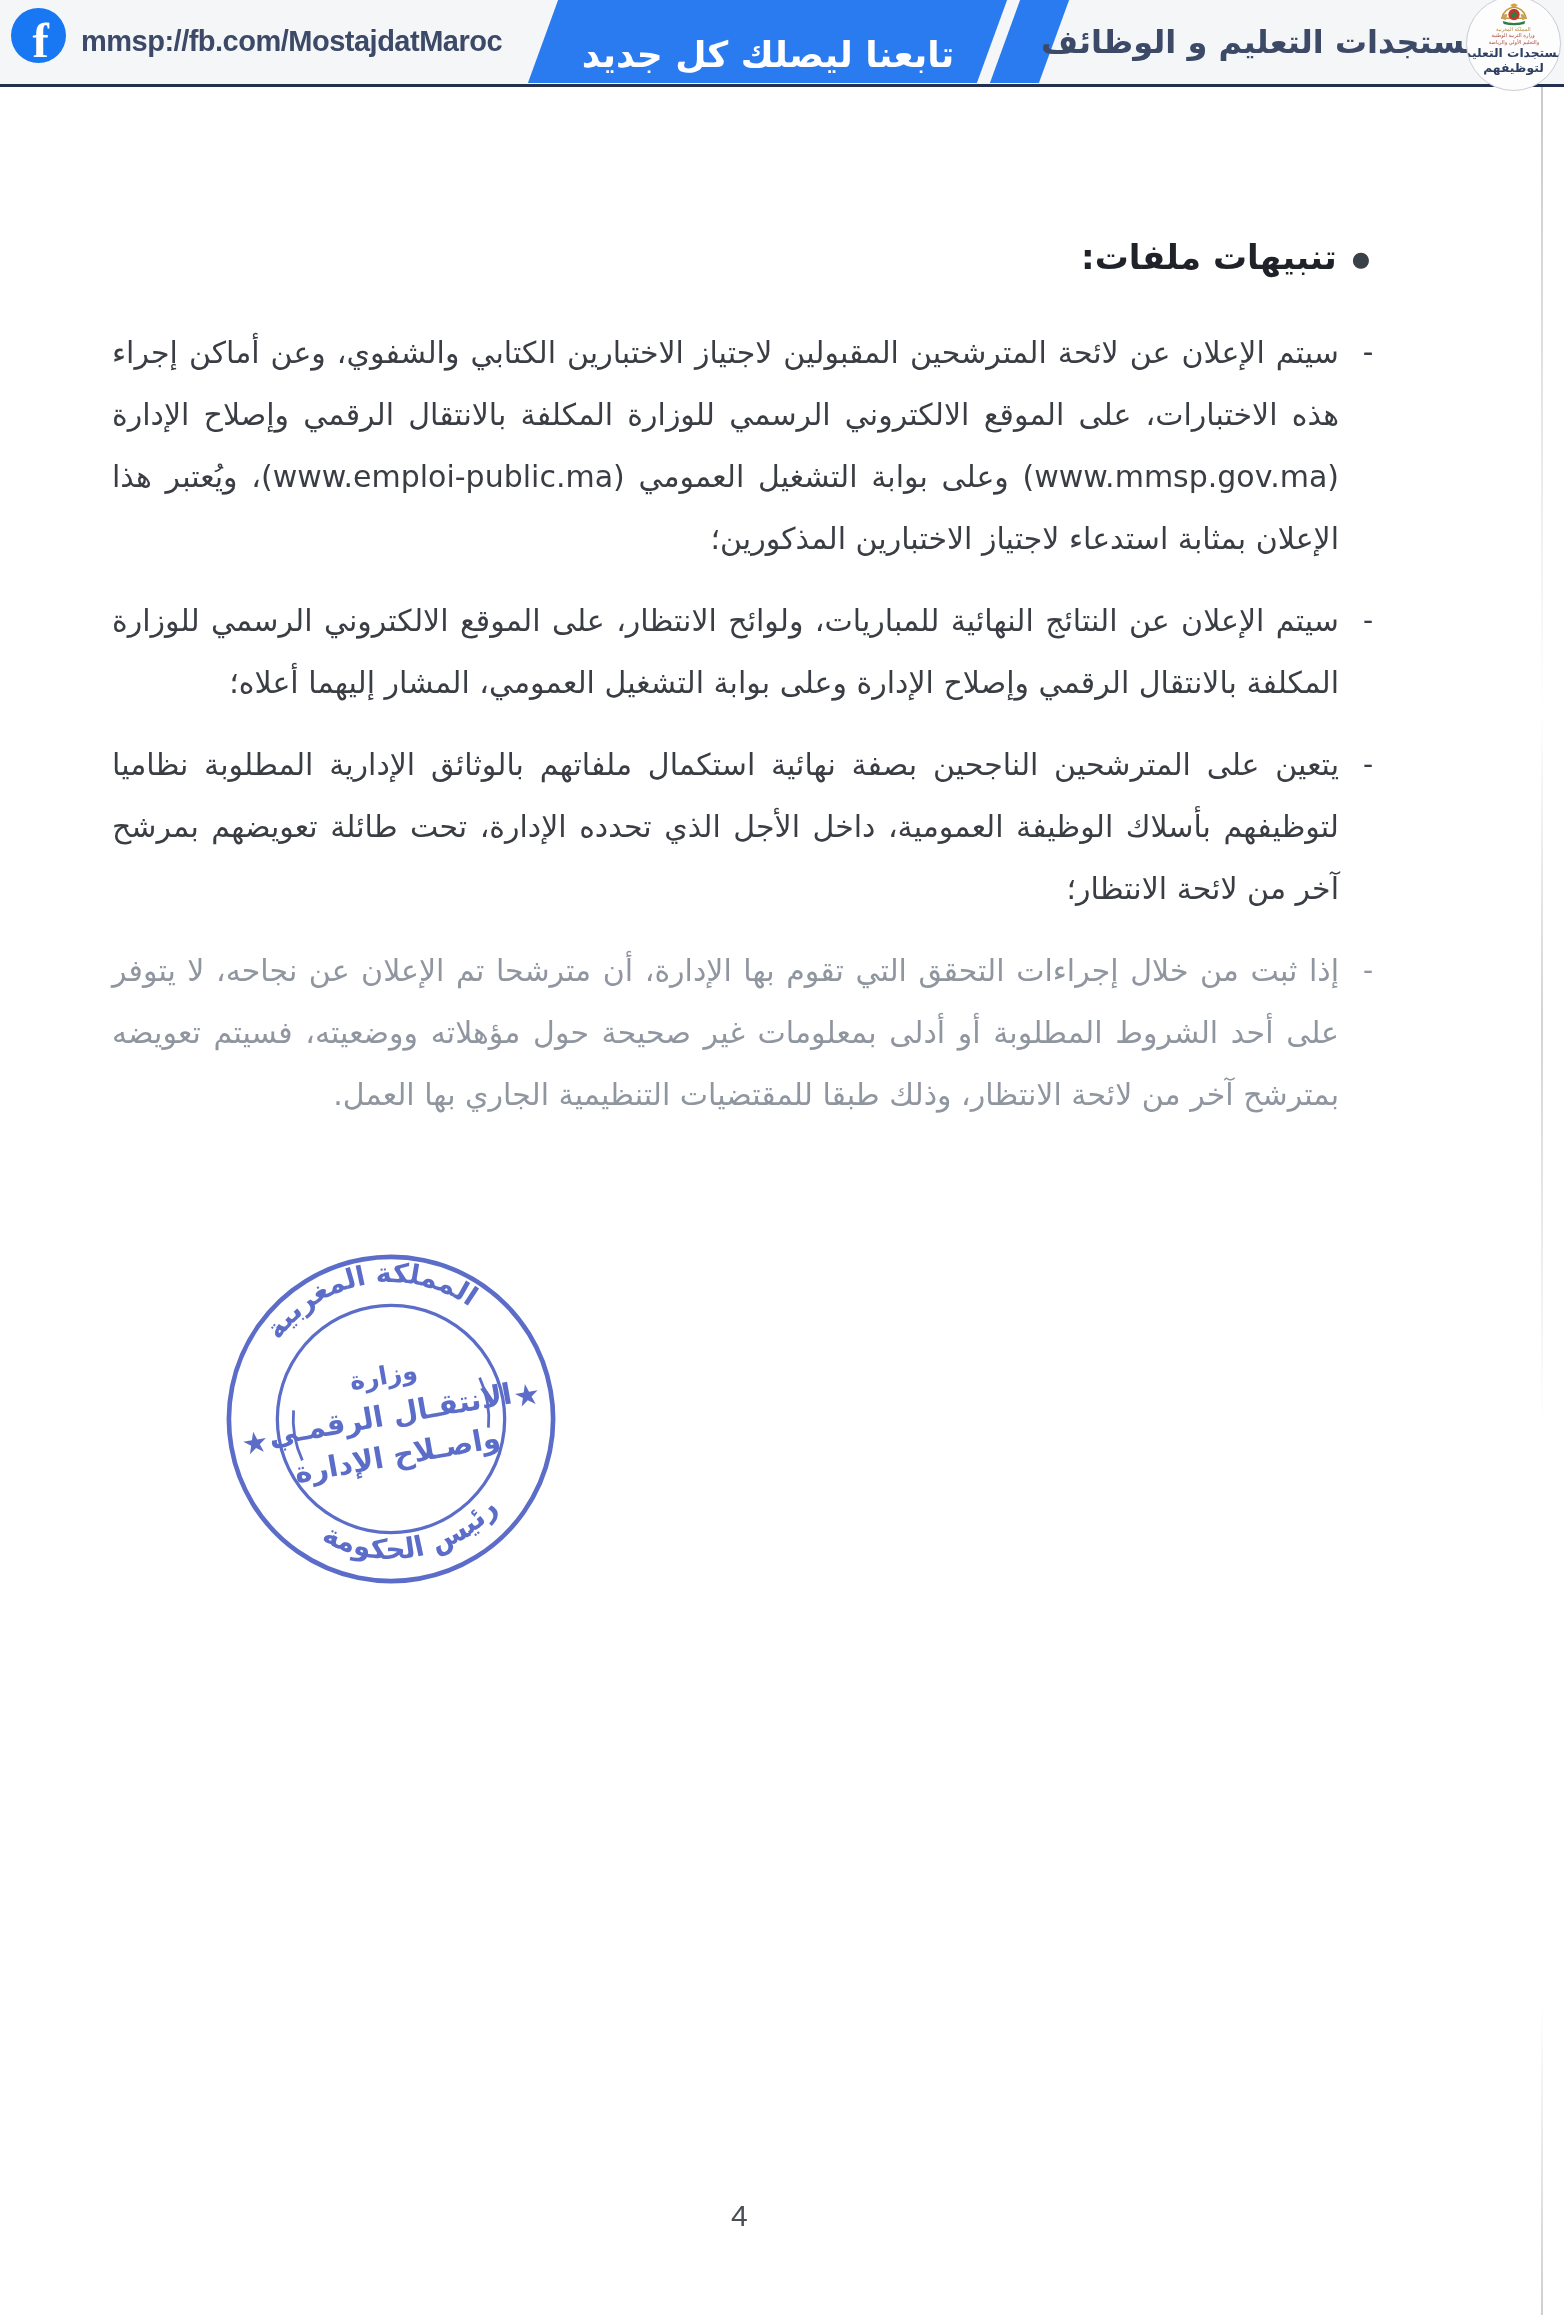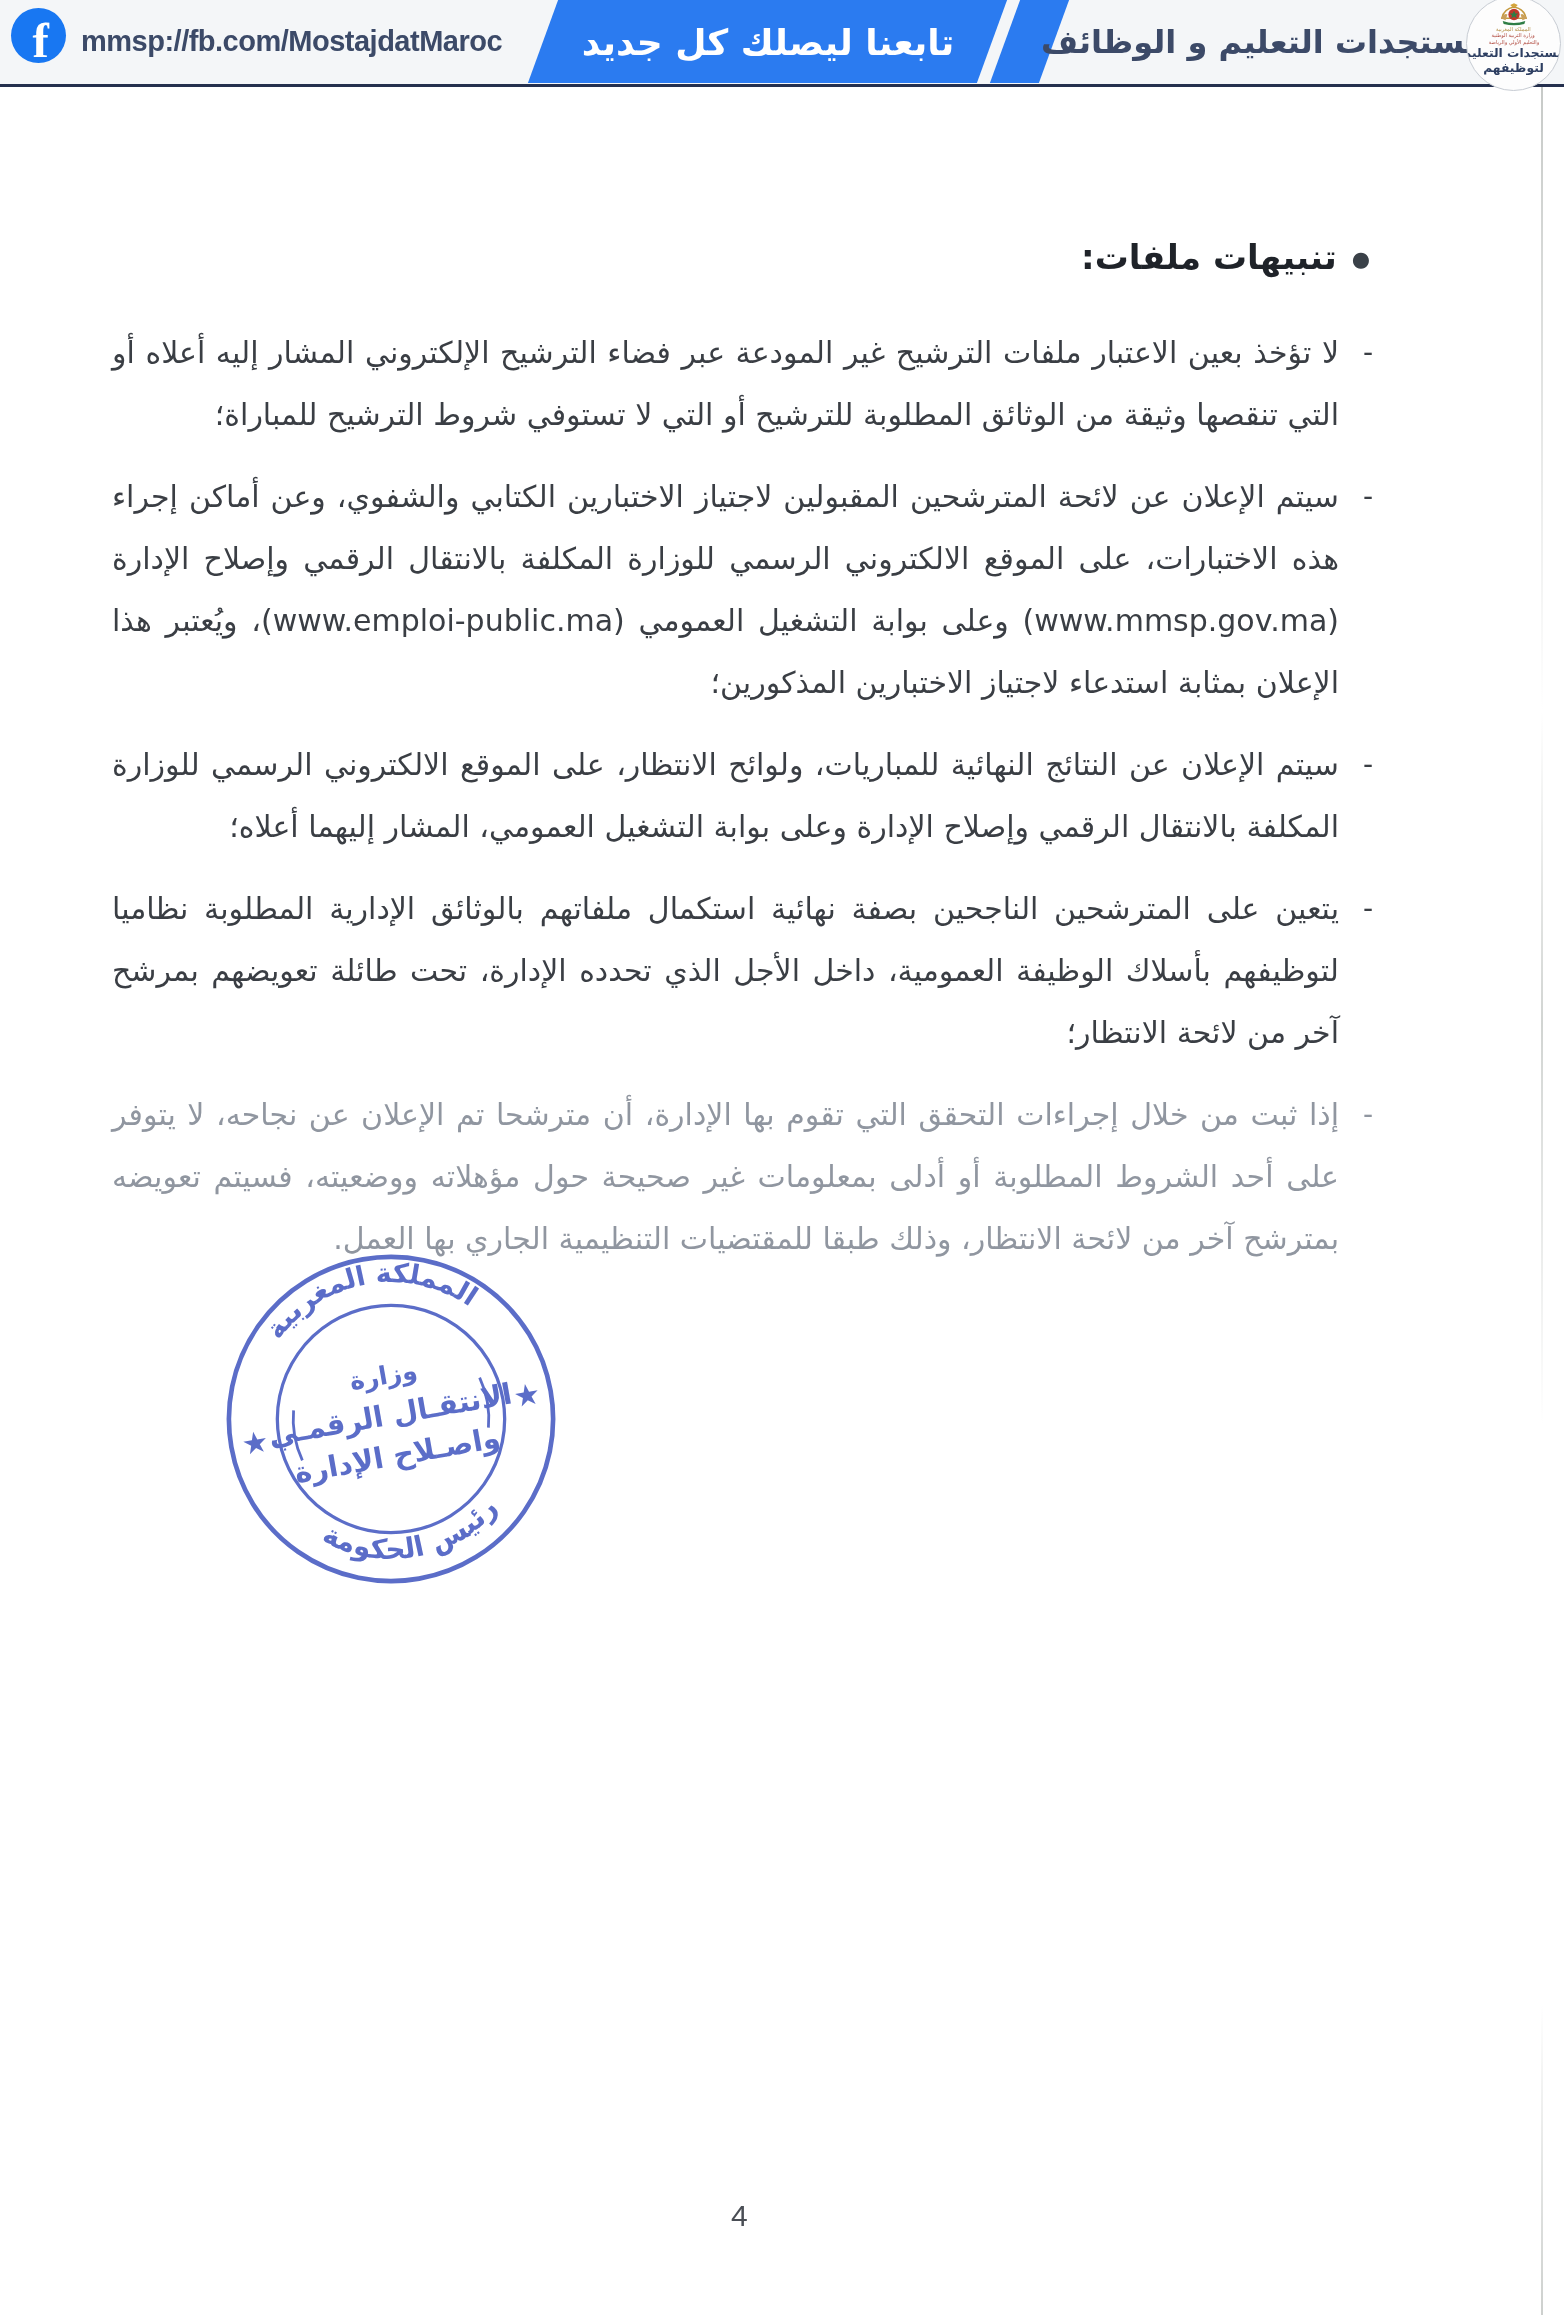--- a/index.html
+++ b/index.html
@@ -32,21 +32,21 @@
   }
   .banner-shape {
     position:absolute; left:543px; top:0; width:511px; height:83px;
     background:#2b7bf0; transform:skewX(-20deg); overflow:hidden;
   }
   .banner-slash {
     position:absolute; right:49px; top:0; width:13.2px; height:100%;
     background:#f4f6f8;
   }
   .banner-text {
-    position:absolute; left:560px; top:0; width:416px; height:85px;
+    position:absolute; left:560px; top:12px; width:416px; height:85px;
     display:flex; align-items:center; justify-content:center;
     color:#ffffff; font-weight:bold; font-size:36px;
     direction:rtl; white-space:nowrap;
   }
   .brand-title {
     position:absolute; left:1069px; top:0; width:388px; height:83px;
     display:flex; align-items:center; justify-content:center;
     color:#3c4a68; font-weight:bold; font-size:32px;
     direction:rtl; white-space:nowrap;
   }
@@ -145,21 +145,20 @@
   <div class="content">
 
     <h2 class="doc-title">
       <span class="dot">●</span>
       <span>تنبيهات ملفات:</span>
     </h2>
 
     <ul class="notes">
       <li>
         <span class="dash">-</span>
-        <span>لا تؤخذ بعين الاعتبار ملفات الترشيح غير المودعة عبر فضاء الترشيح الإلكتروني المشار إليه أعلاه أو التي تنقصها وثيقة من الوثائق المطلوبة للترشيح أو التي لا تستوفي شروط الترشيح للمباراة؛</span>
       </li>
       <li>
         <span class="dash">-</span>
         <span>سيتم الإعلان عن لائحة المترشحين المقبولين لاجتياز الاختبارين الكتابي والشفوي، وعن أماكن إجراء هذه الاختبارات، على الموقع الالكتروني الرسمي للوزارة المكلفة بالانتقال الرقمي وإصلاح الإدارة (www.mmsp.gov.ma) وعلى بوابة التشغيل العمومي (www.emploi-public.ma)، ويُعتبر هذا الإعلان بمثابة استدعاء لاجتياز الاختبارين المذكورين؛</span>
       </li>
       <li>
         <span class="dash">-</span>
         <span>سيتم الإعلان عن النتائج النهائية للمباريات، ولوائح الانتظار، على الموقع الالكتروني الرسمي للوزارة المكلفة بالانتقال الرقمي وإصلاح الإدارة وعلى بوابة التشغيل العمومي، المشار إليهما أعلاه؛</span>
       </li>
       <li>

